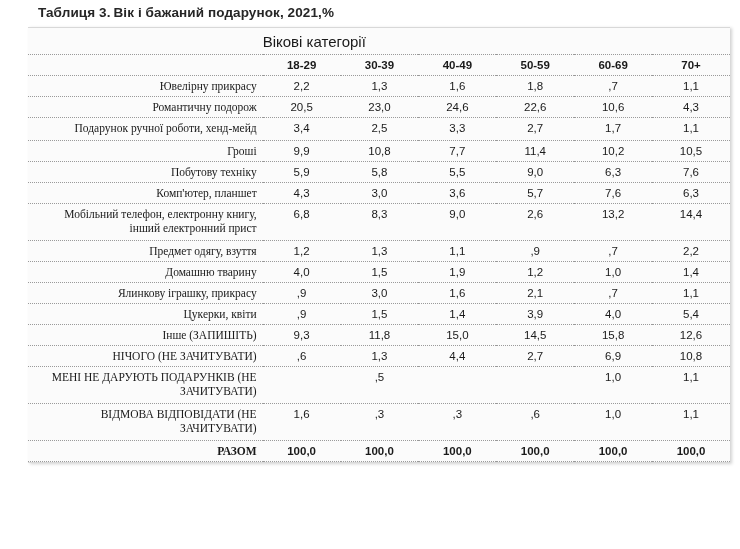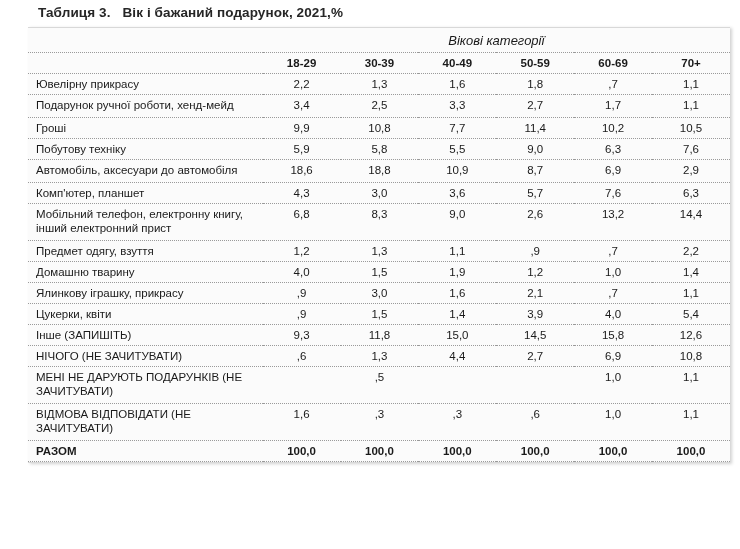--- a/index.html
+++ b/index.html
@@ -26,21 +26,21 @@
   .table-title {
     margin: 0;
     padding: 5px 0 7px 38px;
     font-size: 13.5px;
     font-weight: bold;
     letter-spacing: 0.1px;
     color: #262626;
     white-space: nowrap;
   }
   .table-title .title-num {
-    margin-right: 12px;
+    margin-right: 3px;
   }
 
   
   .table-wrap {
     margin: 0 10px 0 28px;
     background: #fbfbfb;
     border-top: 1px solid #d8d8d8;
     border-bottom: 1px solid #d8d8d8;
     box-shadow: 2px 1px 3px rgba(0,0,0,0.18);
   }
@@ -56,47 +56,47 @@
   table.data-table col.c-num   { width: 77px; }
 
   
   .dotrow > th, .dotrow > td {
     border-bottom: 1px dotted #9a9a9a;
   }
 
   
   th.group-head {
     font-weight: normal;
-    font-size: 13px;
-    text-align: center;
+    font-size: 15px;
+    text-align: left;
     padding: 5px 0 4px 0;
     color: #1a1a1a;
-    font-style: italic;
   }
   th.group-spacer {
     padding: 0;
   }
   th.col-head {
     font-weight: bold;
     font-size: 11.5px;
     text-align: center;
     padding: 4px 0 4px 0;
     color: #1a1a1a;
   }
   th.corner-head {
     padding: 0;
   }
 
   
   td.row-label {
-    text-align: left;
+    text-align: right;
     padding: 3px 6px 3px 8px;
     line-height: 14px;
     color: #1a1a1a;
     word-wrap: break-word;
+    font-family: Liberation Serif, serif;
   }
   td.num {
     text-align: center;
     padding: 3px 0 3px 0;
     line-height: 14px;
     color: #1a1a1a;
     vertical-align: top;
   }
   tr.tall td.row-label,
   tr.tall td.num {
@@ -152,20 +152,29 @@
       <tbody id="table-body">
           <tr class="dotrow">
             <td class="row-label">Ювелірну прикрасу</td>
             <td class="num">2,2</td>
             <td class="num">1,3</td>
             <td class="num">1,6</td>
             <td class="num">1,8</td>
             <td class="num">,7</td>
             <td class="num">1,1</td>
           </tr>
+          <tr class="dotrow">
+            <td class="row-label">Романтичну подорож</td>
+            <td class="num">20,5</td>
+            <td class="num">23,0</td>
+            <td class="num">24,6</td>
+            <td class="num">22,6</td>
+            <td class="num">10,6</td>
+            <td class="num">4,3</td>
+          </tr>
           <tr class="dotrow tall">
             <td class="row-label">Подарунок ручної роботи, хенд-мейд</td>
             <td class="num">3,4</td>
             <td class="num">2,5</td>
             <td class="num">3,3</td>
             <td class="num">2,7</td>
             <td class="num">1,7</td>
             <td class="num">1,1</td>
           </tr>
           <tr class="dotrow">
@@ -178,29 +187,20 @@
             <td class="num">10,5</td>
           </tr>
           <tr class="dotrow">
             <td class="row-label">Побутову техніку</td>
             <td class="num">5,9</td>
             <td class="num">5,8</td>
             <td class="num">5,5</td>
             <td class="num">9,0</td>
             <td class="num">6,3</td>
             <td class="num">7,6</td>
-          </tr>
-          <tr class="dotrow tall">
-            <td class="row-label">Автомобіль, аксесуари до автомобіля</td>
-            <td class="num">18,6</td>
-            <td class="num">18,8</td>
-            <td class="num">10,9</td>
-            <td class="num">8,7</td>
-            <td class="num">6,9</td>
-            <td class="num">2,9</td>
           </tr>
           <tr class="dotrow">
             <td class="row-label">Комп'ютер, планшет</td>
             <td class="num">4,3</td>
             <td class="num">3,0</td>
             <td class="num">3,6</td>
             <td class="num">5,7</td>
             <td class="num">7,6</td>
             <td class="num">6,3</td>
           </tr>

